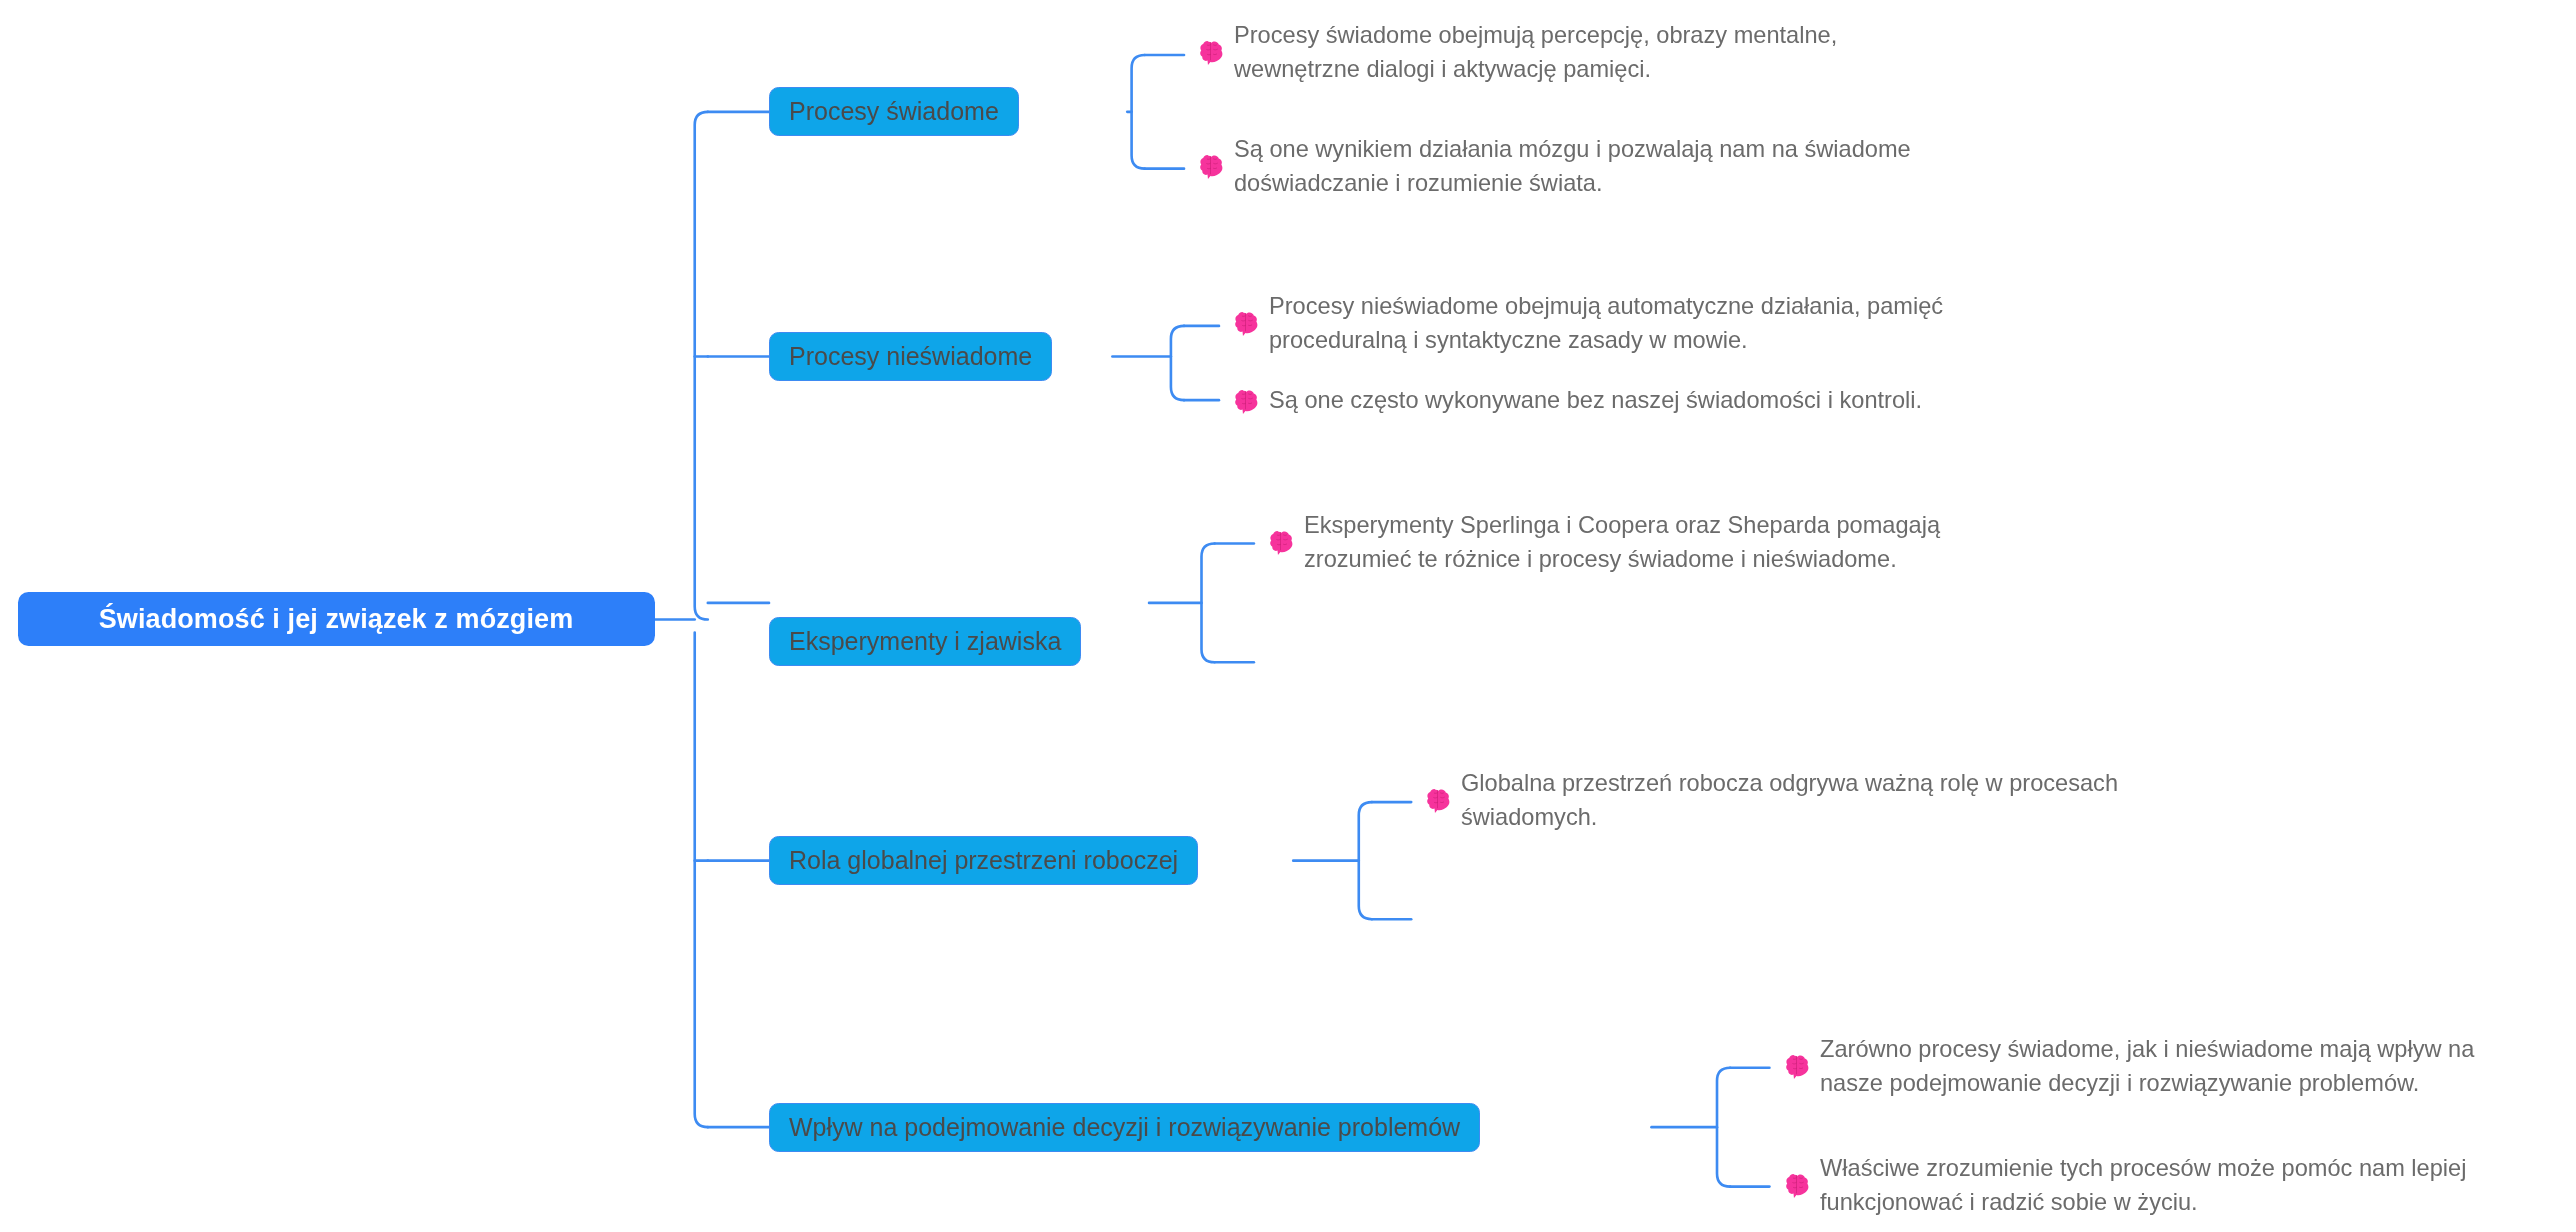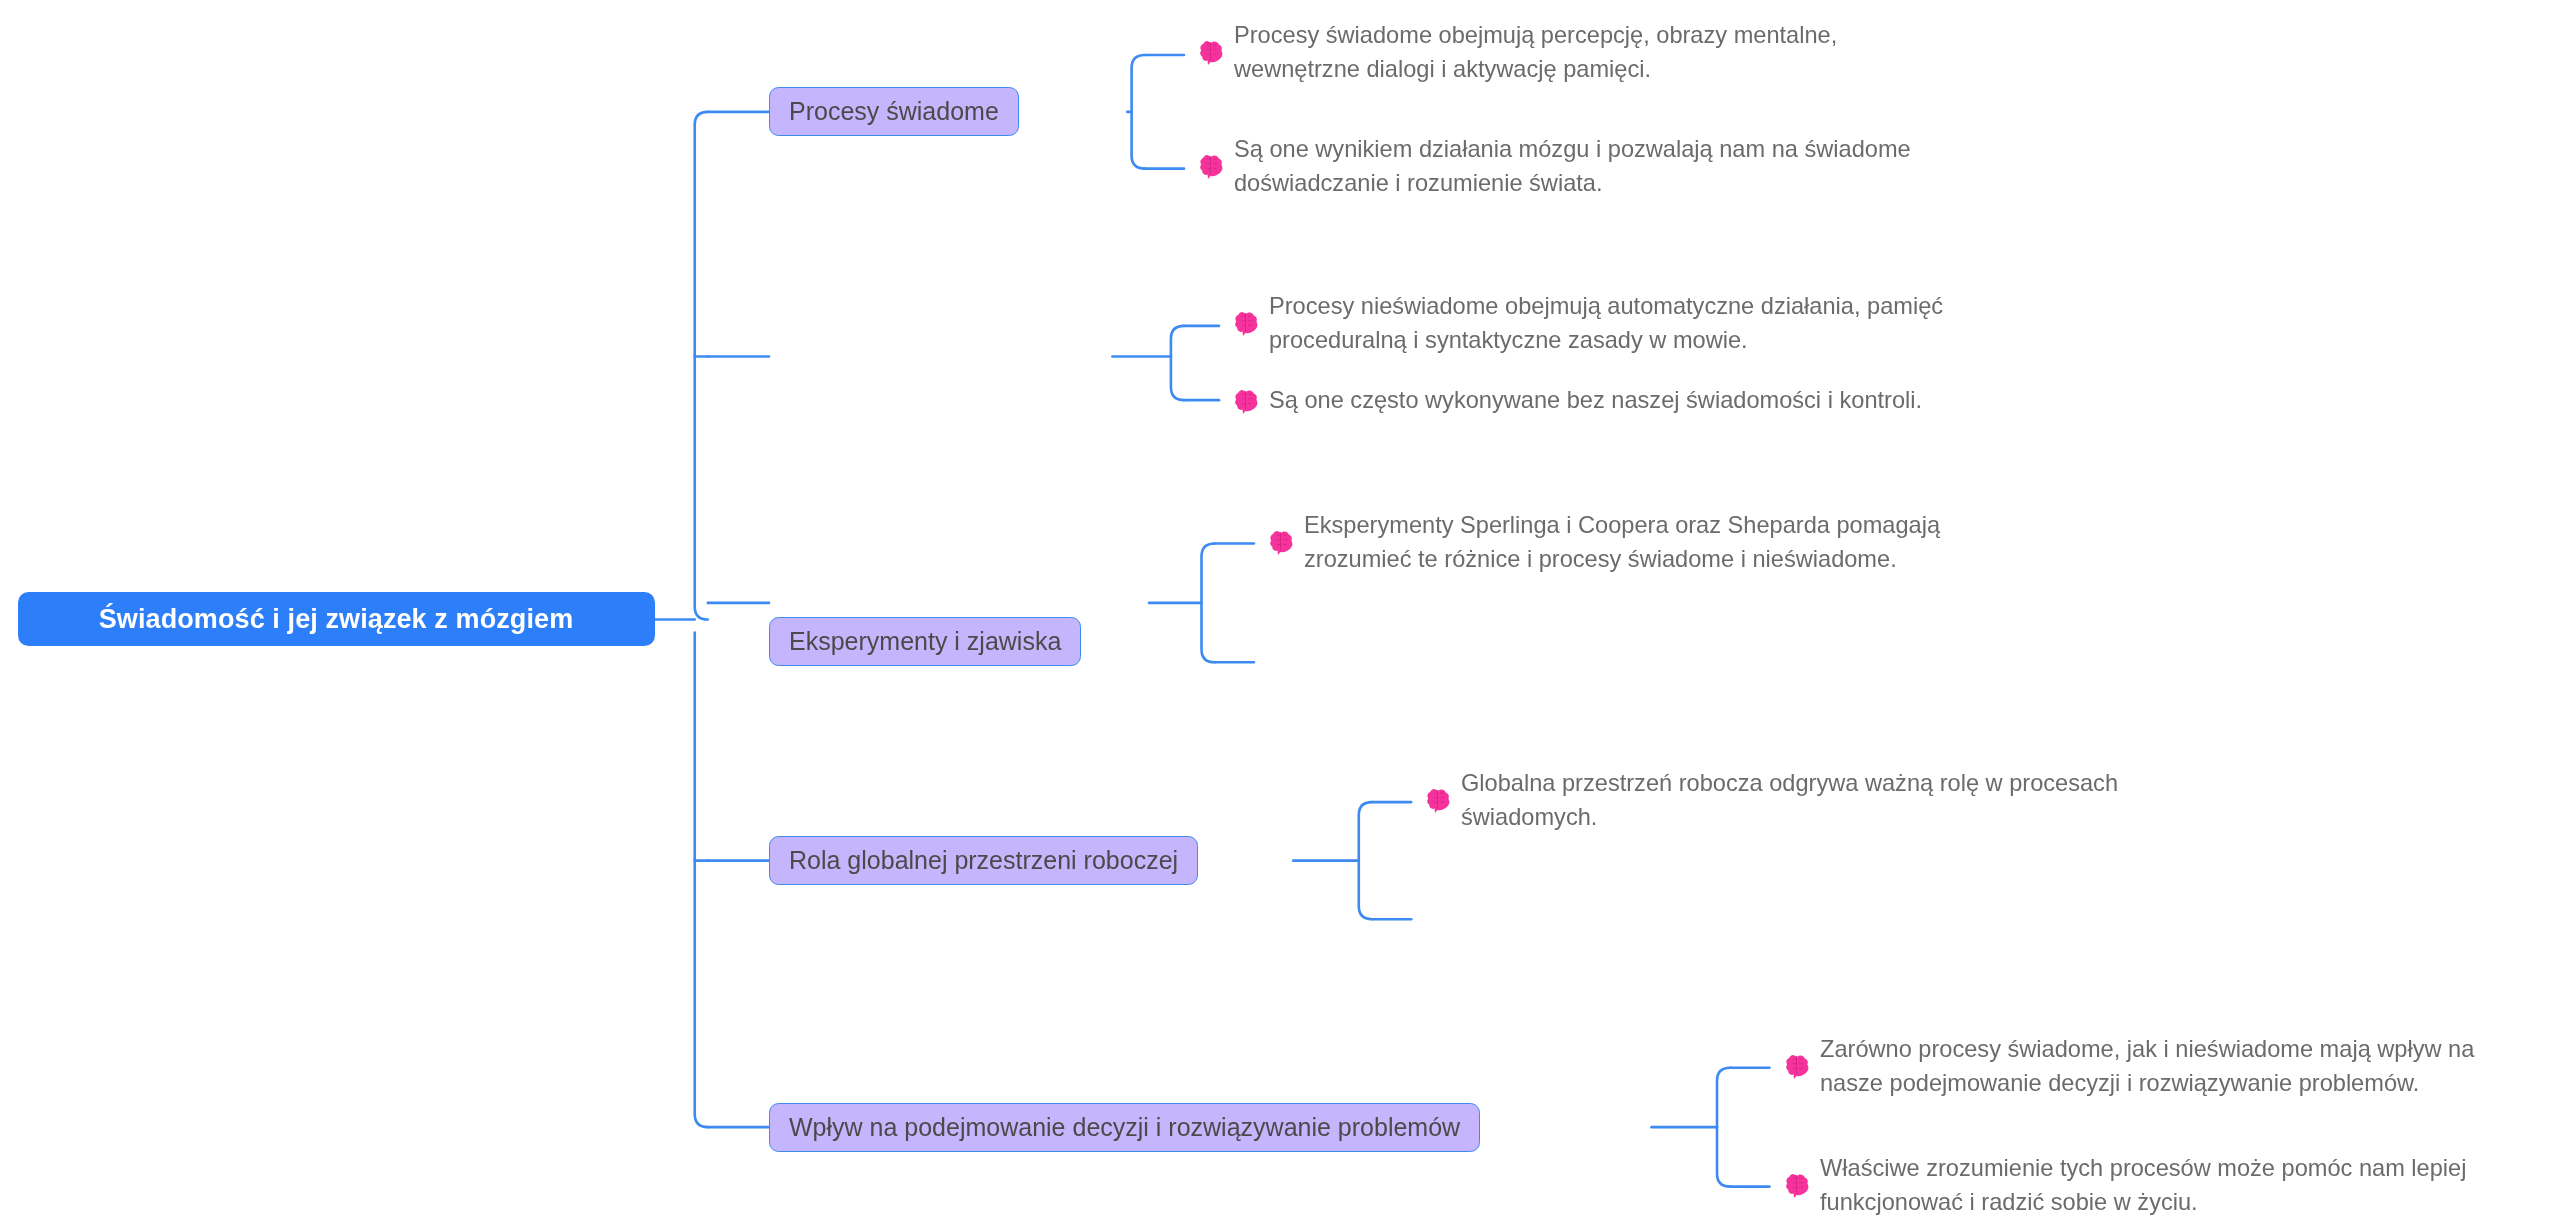--- a/index.html
+++ b/index.html
@@ -48,21 +48,21 @@
     font-size: 27px;
     font-weight: bold;
     letter-spacing: 0.1px;
     white-space: nowrap;
     line-height: 1;
   }
 
   
   .branch-node {
     position: absolute;
-    background: #c4b5fd;
+    background: #0ea5e9;
     border: 1.7px solid #3d8bf2;
     border-radius: 9.6px;
     box-sizing: border-box;
     display: flex;
     align-items: center;
     justify-content: center;
     padding: 0 19px;
     height: 49px;
   }
   .branch-label {
@@ -144,20 +144,23 @@
   </svg>
 
   <div class="root-node">
     <span class="root-label">Świadomość i jej związek z mózgiem</span>
   </div>
 
   <div class="branch-node" style="left:769px; top:87px;">
     <span class="branch-label">Procesy świadome</span>
   </div>
 
+  <div class="branch-node" style="left:769px; top:332px;">
+    <span class="branch-label">Procesy nieświadome</span>
+  </div>
 
   <div class="branch-node" style="left:769px; top:578px;margin-top:39px;">
     <span class="branch-label">Eksperymenty i zjawiska</span>
   </div>
 
   <div class="branch-node" style="left:769px; top:836px;">
     <span class="branch-label">Rola globalnej przestrzeni roboczej</span>
   </div>
 
   <div class="branch-node" style="left:769px; top:1103px;">

